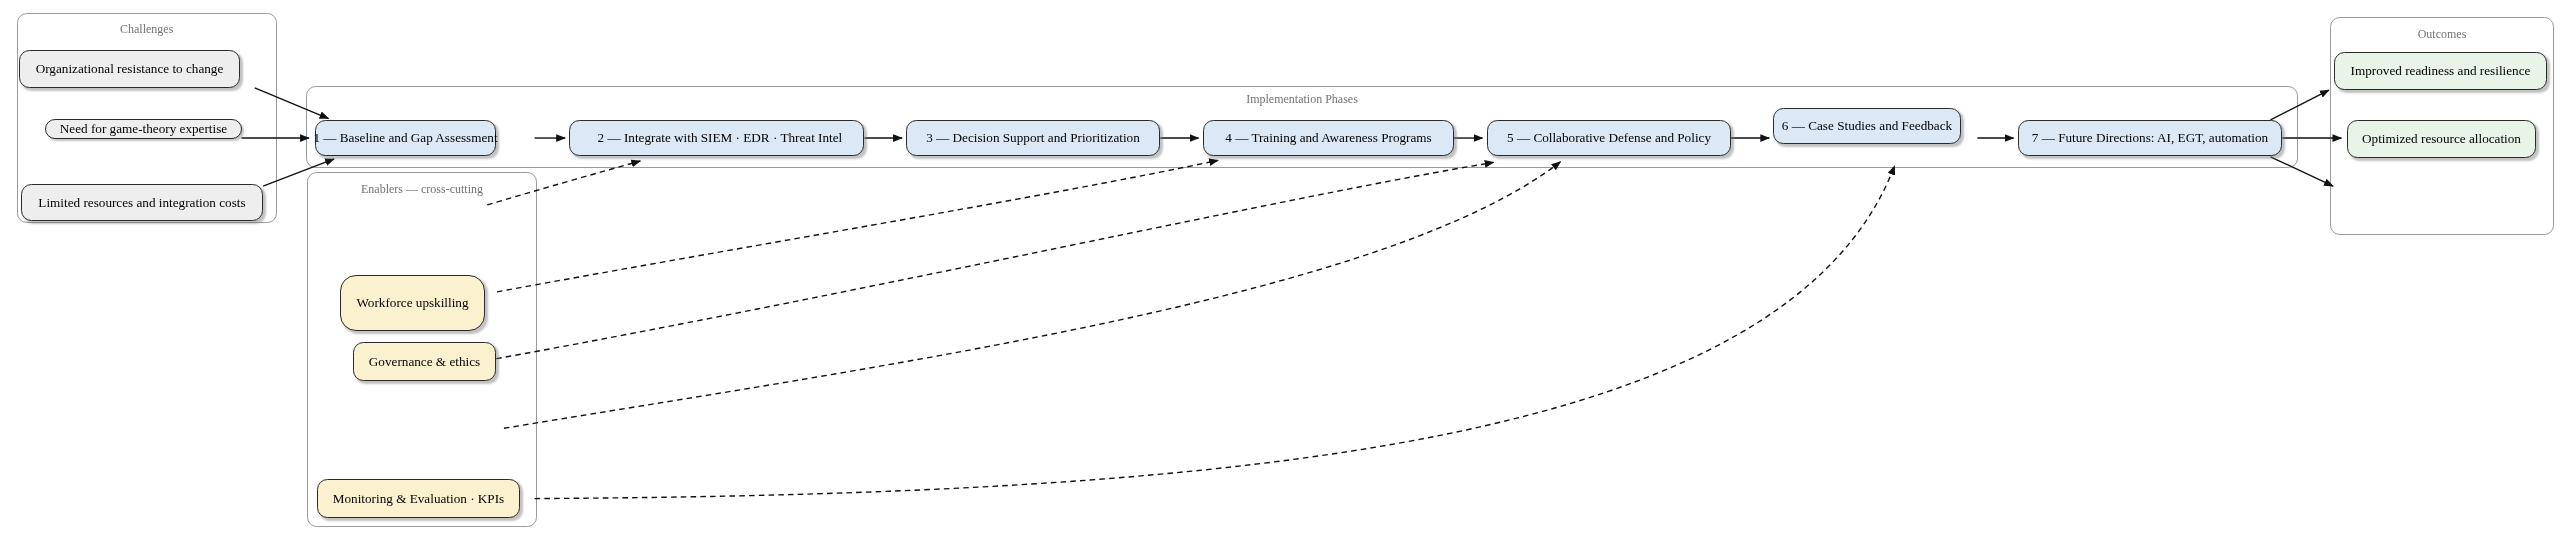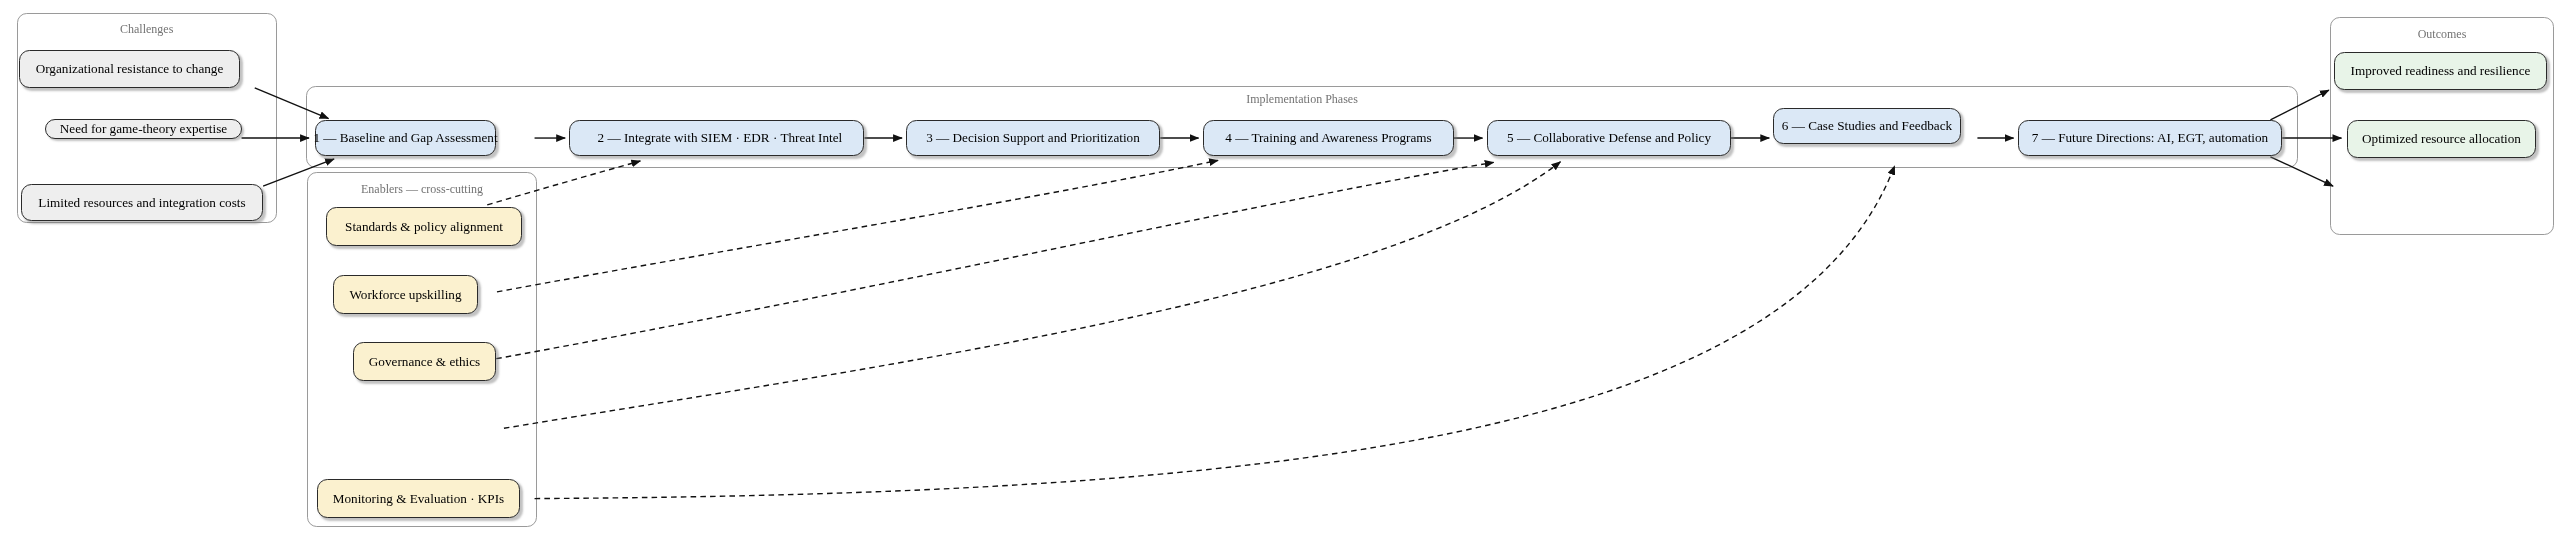--- a/index.html
+++ b/index.html
@@ -119,22 +119,21 @@
   <div class="node challenge" style="left:21px; top:184px; width:242px; height:37px;">Limited resources and integration costs</div>
 
   <div class="node phase" style="left:315px; top:120px; width:181px; height:36px;">1 — Baseline and Gap Assessment</div>
   <div class="node phase" style="left:569px; top:120px; width:295px; height:36px;padding-left:11px;">2 — Integrate with SIEM · EDR · Threat Intel</div>
   <div class="node phase" style="left:906px; top:120px; width:254px; height:36px;">3 — Decision Support and Prioritization</div>
   <div class="node phase" style="left:1203px; top:120px; width:251px; height:36px;">4 — Training and Awareness Programs</div>
   <div class="node phase" style="left:1487px; top:120px; width:244px; height:36px;">5 — Collaborative Defense and Policy</div>
   <div class="node phase" style="left:1773px; top:108px; width:188px; height:36px;">6 — Case Studies and Feedback</div>
   <div class="node phase" style="left:2018px; top:120px; width:264px; height:36px;">7 — Future Directions: AI, EGT, automation</div>
 
-  <div class="node enabler" style="left:326px; top:207px; width:196px; height:39px;">Standards &amp; policy alignment</div>
-  <div class="node enabler" style="left:333px; top:275px; width:145px; height:39px;">Workforce upskilling</div>
+  <div class="node enabler" style="left:340px; top:275px; width:145px; height:56px;border-radius:16px;">Workforce upskilling</div>
   <div class="node enabler" style="left:353px; top:342px; width:143px; height:39px;">Governance &amp; ethics</div>
   <div class="node enabler" style="left:317px; top:479px; width:203px; height:39px;">Monitoring &amp; Evaluation · KPIs</div>
 
   <div class="node outcome" style="left:2334px; top:52px; width:213px; height:38px;">Improved readiness and resilience</div>
   <div class="node outcome" style="left:2347px; top:120px; width:189px; height:38px;">Optimized resource allocation</div>
 
 </div>
 
 
 </body></html>

